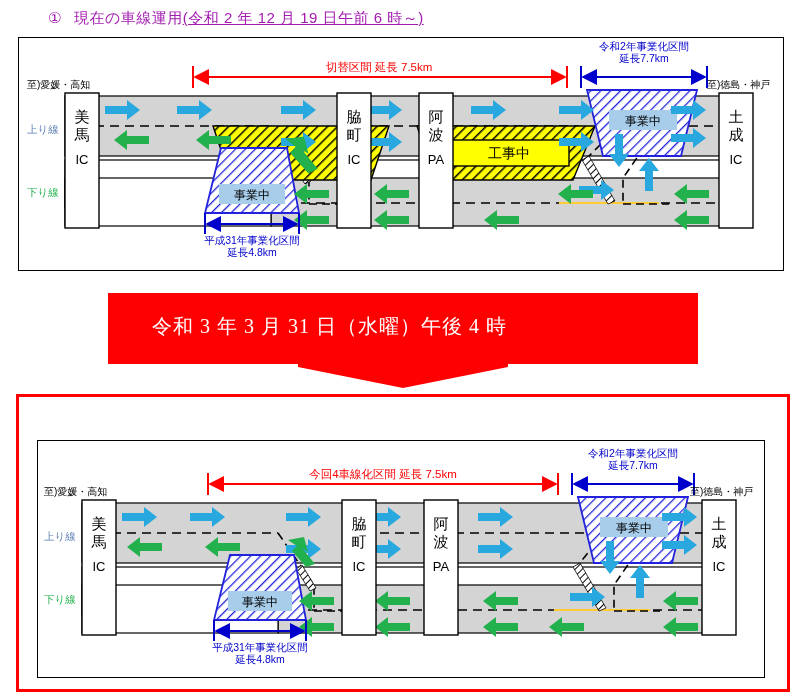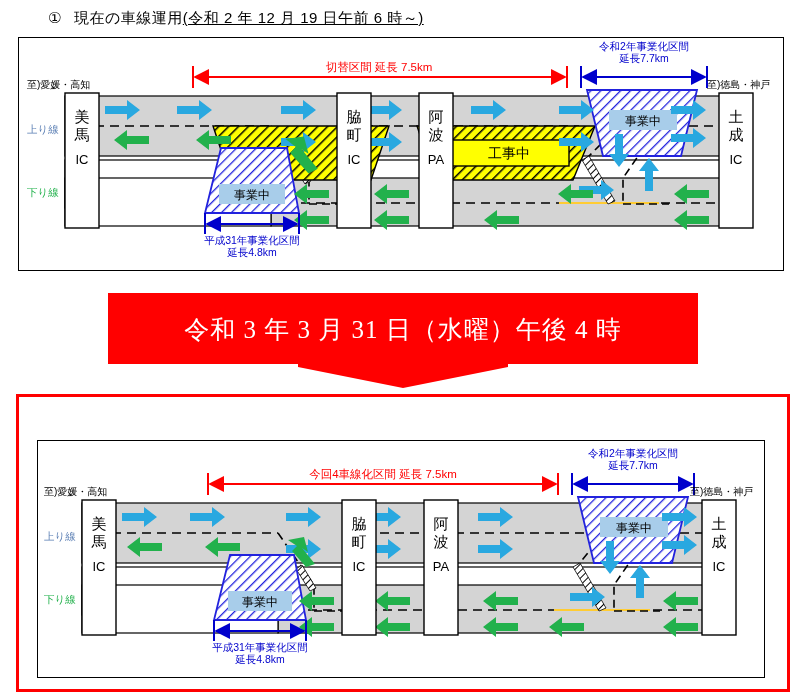--- a/index.html
+++ b/index.html
@@ -1,35 +1,35 @@
 <!DOCTYPE html>
 <html><head>
 <meta charset="utf-8">
 <style>
   html,body{margin:0;padding:0;background:#fff;}
   body{width:800px;height:697px;position:relative;font-family:"Liberation Sans","DejaVu Sans",sans-serif;overflow:hidden;}
   .abs{position:absolute;}
 
   
-  .sec-head{font-size:15px;color:#000000;white-space:nowrap;letter-spacing:.5px;}
+  .sec-head{font-size:15px;color:#a21caf;white-space:nowrap;letter-spacing:.5px;}
   .sec-head .num{margin-right:12px;}
   .underline{text-decoration:underline;}
 
   
   .panel{position:absolute;border:1.5px solid #000;background:#fff;}
   .redframe{position:absolute;border:3px solid #ff0000;background:#fff;}
 
   
   .diagram{position:absolute;left:0;top:0;width:100%;height:100%;}
   .diagram svg{display:block;}
 
   
   .banner-wrap{position:absolute;}
-  .banner-text{position:absolute;left:0;top:0;width:100%;text-align:center;
-    color:#fff;font-size:25px;font-family:"Liberation Serif","DejaVu Serif",serif;white-space:nowrap;letter-spacing:1px;}
+  .banner-text{position:absolute;left:0;top:0;width:100%;text-align:left;
+    color:#fff;font-size:20px;font-family:"Liberation Serif","DejaVu Serif",serif;white-space:nowrap;letter-spacing:1px;padding-left:44px;}
 </style>
 </head>
 <body>
 
 <div class="abs sec-head" style="left:48px; top:9px;">
   <span class="num">①</span><span>現在の車線運用</span><span class="underline">(令和 2 年 12 月 19 日午前 6 時～)</span>
 </div>
 
 <div class="panel" style="left:18px; top:37px; width:764px; height:232px;">
   <div class="diagram">

